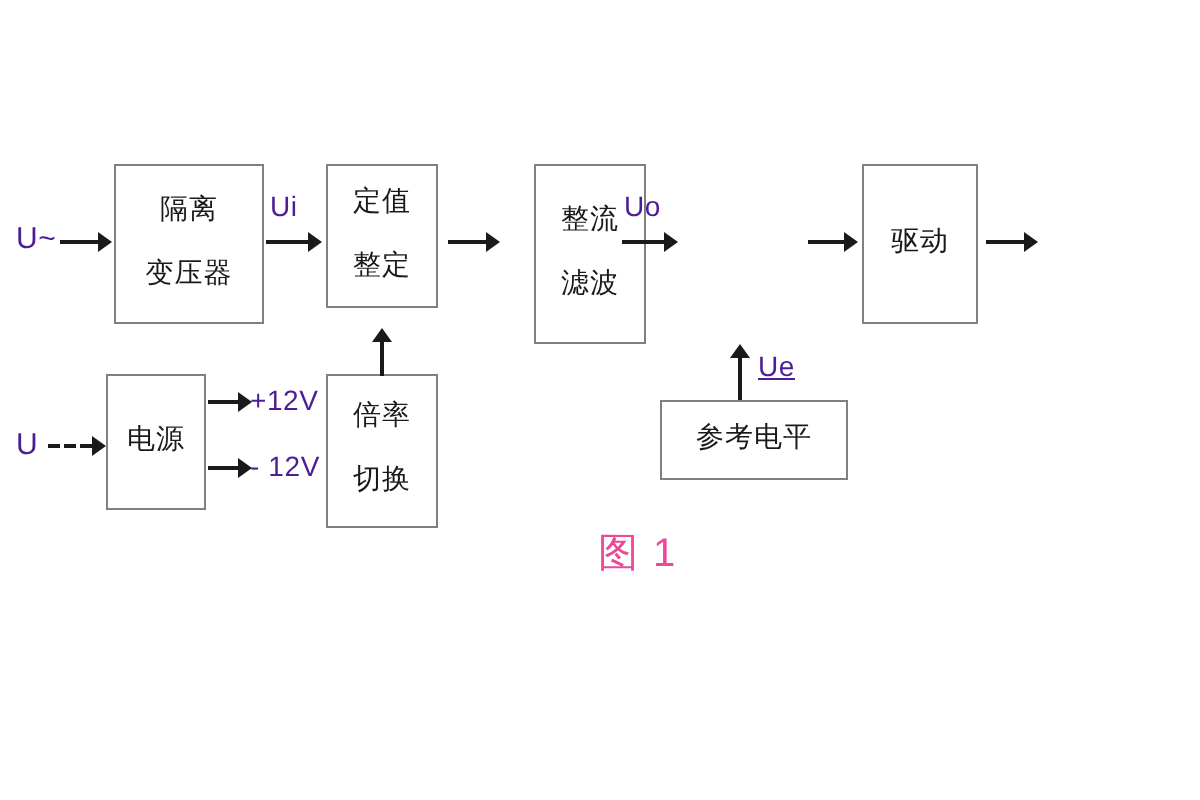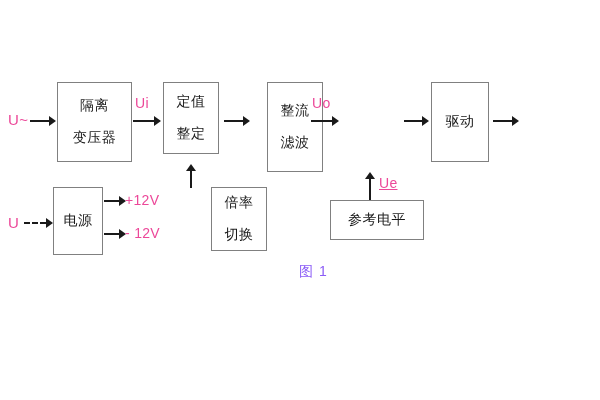--- a/index.html
+++ b/index.html
@@ -34,21 +34,21 @@
   .box .ln {
     display: block;
     text-align: center;
     white-space: nowrap;
     letter-spacing: 0.5px;
     font-family: Liberation Mono, monospace;
   }
   .box.two .ln:first-child { margin-bottom: 17px; }
   .label {
     position: absolute;
-    color: #ec4899;
+    color: #4c1d95;
     font-size: 14px;
     white-space: nowrap;
     letter-spacing: 0.3px;
   }
   .label.big { font-size: 15px; }
   
   .harrow {
     position: absolute;
     height: 10px;
     display: block;
@@ -92,22 +92,22 @@
     left: 0;
     top: 0;
     width: 0;
     height: 0;
     border-left: 5px solid transparent;
     border-right: 5px solid transparent;
     border-bottom: 7px solid #1a1a1a;
   }
   .caption {
     position: absolute;
-    font-size: 14px;
-    color: #8b5cf6;
+    font-size: 20px;
+    color: #ec4899;
     white-space: nowrap;
     letter-spacing: 1px;
   }
 </style>
 </head>
 <body>
 
 <div id="canvas">
 
   <div class="label big" style="left:8px; top:111px;">U~</div>
@@ -179,21 +179,21 @@
     <div class="head" style="left:15px;"></div>
   </div>
   <div class="label" style="left:125px; top:192px;">+12V</div>
 
   <div class="harrow" style="left:104px; top:229px; width:22px;">
     <div class="shaft" style="width:15px;"></div>
     <div class="head" style="left:15px;"></div>
   </div>
   <div class="label" style="left:125px; top:225px;">- 12V</div>
 
-  <div class="box two" style="left:163px; top:187px; width:56px; height:64px;margin-left:48px;">
+  <div class="box two" style="left:163px; top:187px; width:56px; height:77px;">
     <span class="ln">倍率</span>
     <span class="ln">切换</span>
   </div>
 
   <div class="varrow" style="left:186px; top:164px; height:24px;">
     <div class="head"></div>
     <div class="shaft" style="height:18px;"></div>
   </div>
 
   <div class="box" style="left:330px; top:200px; width:94px; height:40px;">

